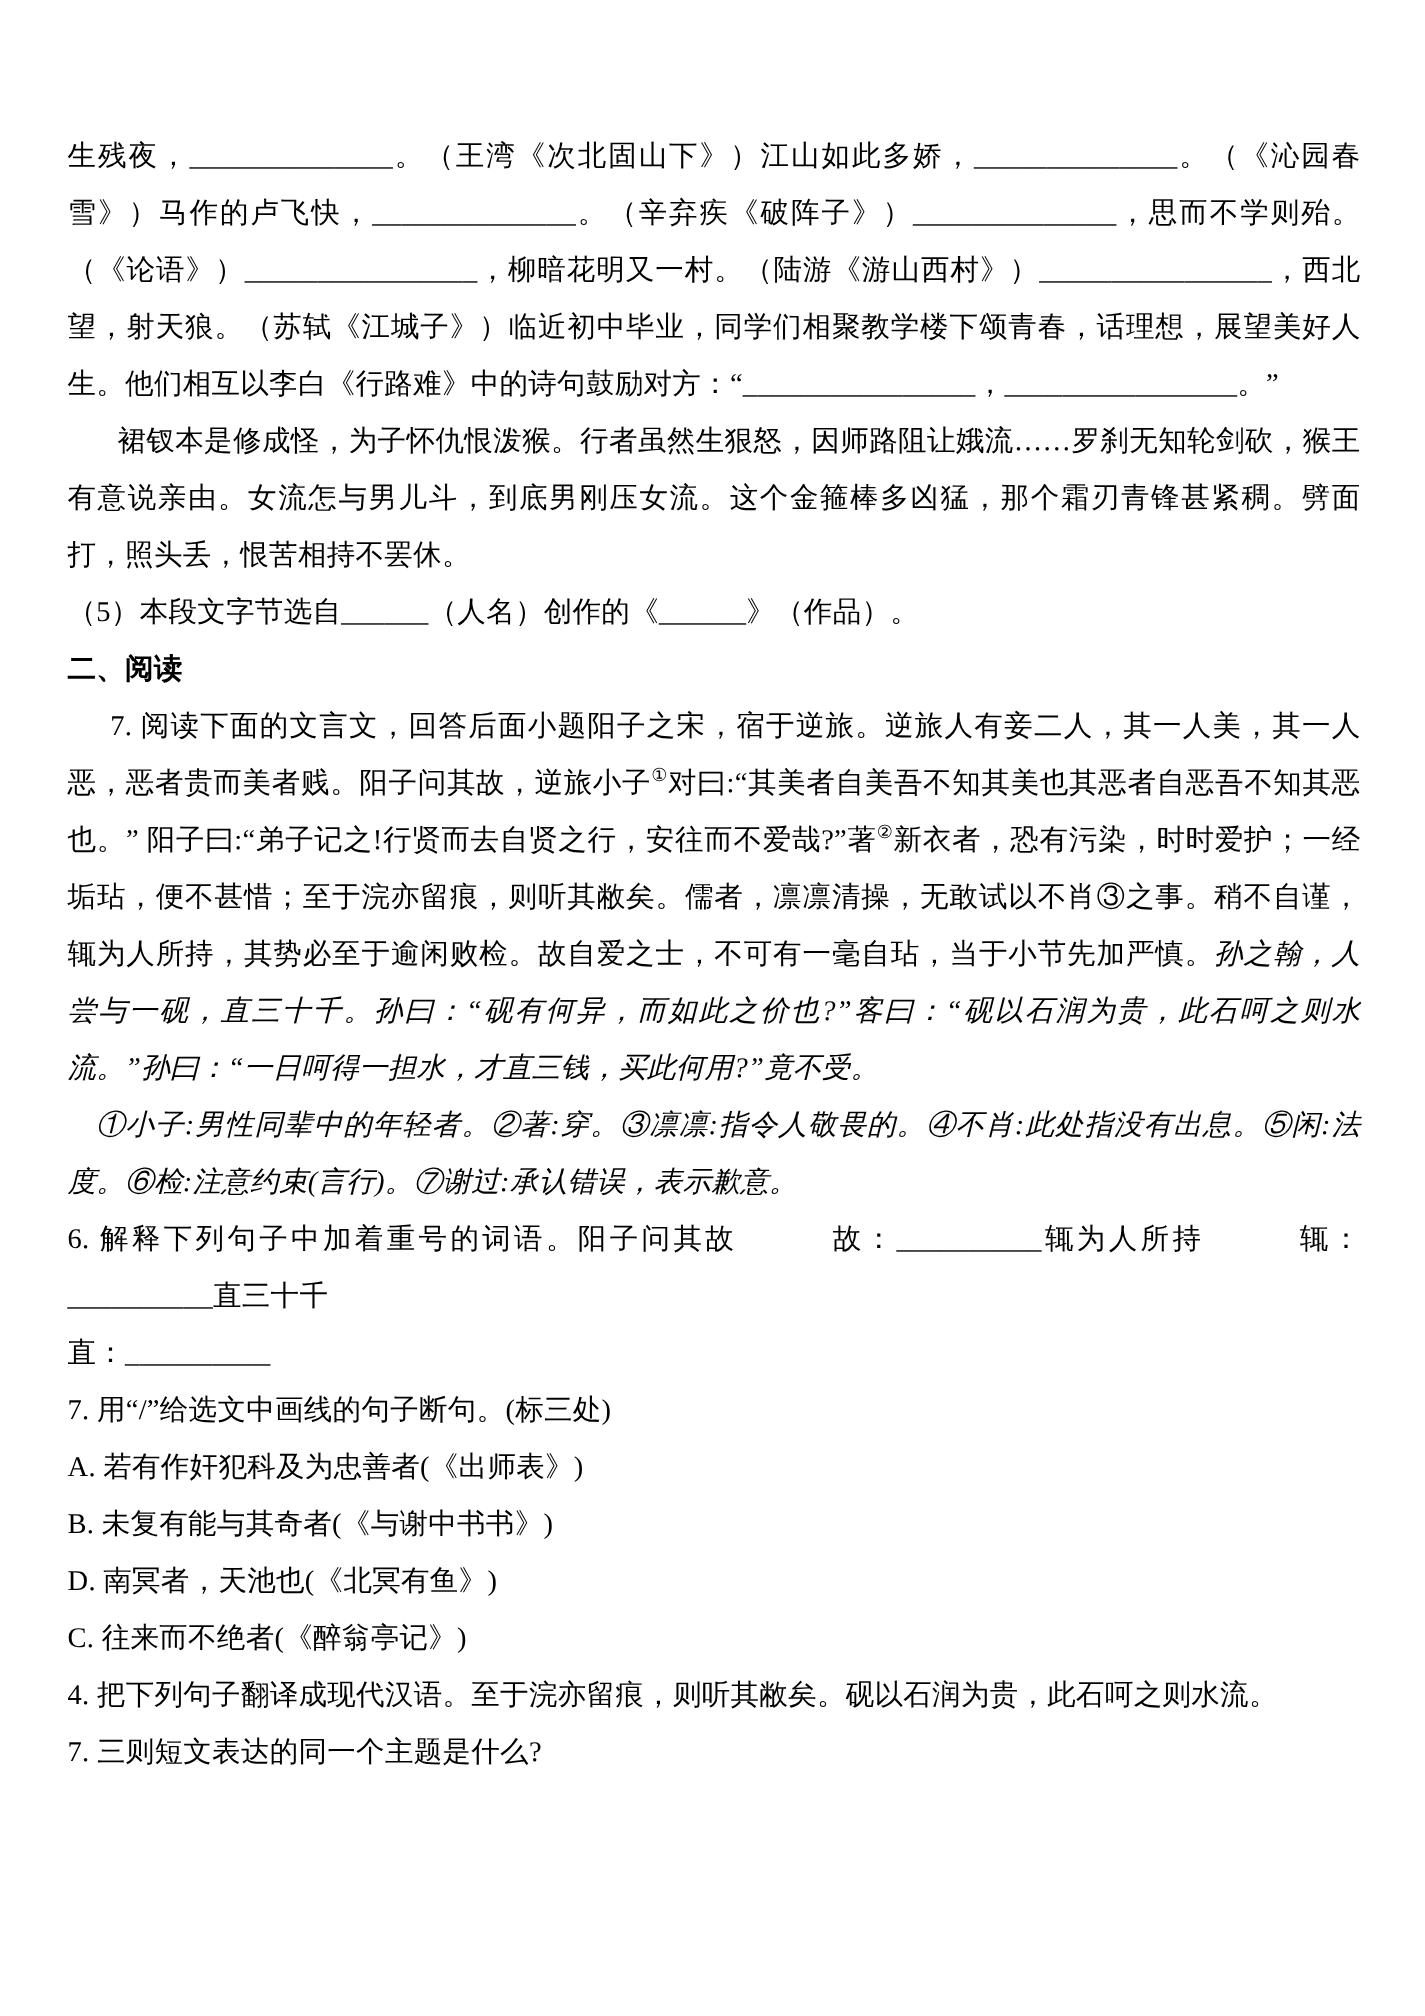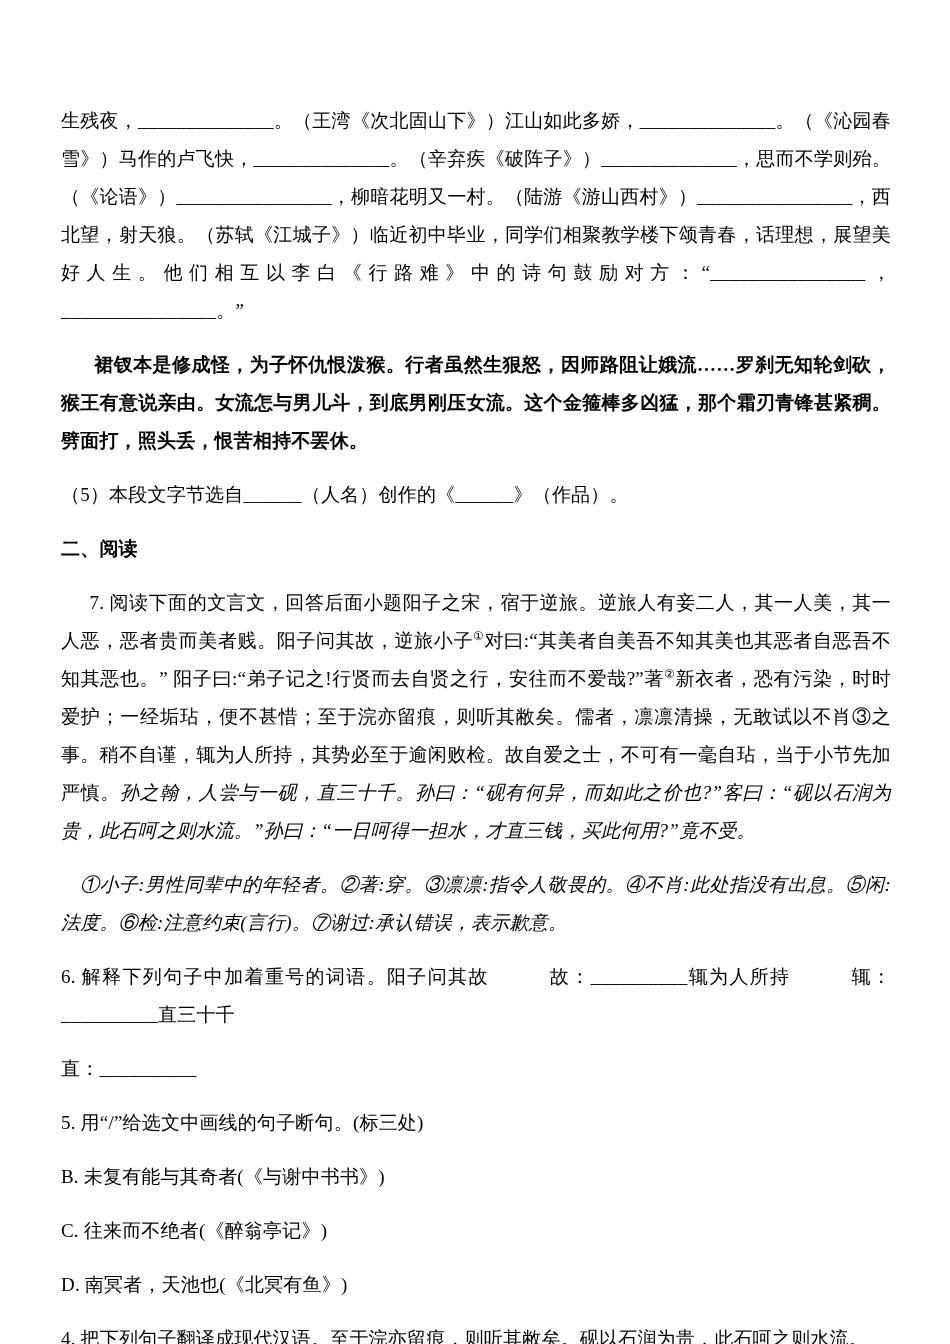--- a/index.html
+++ b/index.html
@@ -15,24 +15,24 @@
   .content {
     position: absolute;
     left: 45px;
     top: 86px;
     width: 862px;
     font-size: 19px;
     line-height: 38px;
     text-align: justify;
     letter-spacing: 0.2px;
   }
-  p.para { margin: 16px; padding: 0; }
+  p.para { margin: 0; padding: 0; }
   .indent-1  { text-indent: 1em; }
   .indent-15 { text-indent: 1.5em; }
-  .indent-2  { text-indent: 1.75em; font-weight: bold; }
+  .indent-2  { text-indent: 1.75em; }
   .bold  { font-weight: bold; }
   .kaiti { font-style: italic; }
   sup.note {
     font-size: 12px;
     line-height: 0;
     vertical-align: super;
   }
 </style>
 </head>
 <body>
@@ -51,30 +51,31 @@
     <p class="para bold">二、阅读</p>
 
     <p class="para indent-15"><span>7. 阅读下面的文言文，回答后面小题阳子之宋，宿于逆旅。逆旅人有妾二人，其一人美，其一人恶，恶者贵而美者贱。阳子问其故，逆旅小子</span><sup class="note">①</sup><span>对曰:“其美者自美吾不知其美也其恶者自恶吾不知其恶也。” 阳子曰:“弟子记之!行贤而去自贤之行，安往而不爱哉?”著</span><sup class="note">②</sup><span>新衣者，恐有污染，时时爱护；一经垢玷，便不甚惜；至于浣亦留痕，则听其敝矣。儒者，凛凛清操，无敢试以不肖③之事。稍不自谨，辄为人所持，其势必至于逾闲败检。故自爱之士，不可有一毫自玷，当于小节先加严慎。</span><span class="kaiti">孙之翰，人尝与一砚，直三十千。孙曰：“砚有何异，而如此之价也?”客曰：“砚以石润为贵，此石呵之则水流。”孙曰：“一日呵得一担水，才直三钱，买此何用?”竟不受。</span></p>
 
     <p class="para indent-1 kaiti">①小子:男性同辈中的年轻者。②著:穿。③凛凛:指令人敬畏的。④不肖:此处指没有出息。⑤闲:法度。⑥检:注意约束(言行)。⑦谢过:承认错误，表示歉意。</p>
 
     <p class="para">6. 解释下列句子中加着重号的词语。阳子问其故　　　故：__________辄为人所持　　　辄：__________直三十千</p>
 
     <p class="para">直：__________</p>
 
-    <p class="para">5. 用“/”给选文中画线的句子断句。(标三处)</p>
+    <p class="para">7. 用“/”给选文中画线的句子断句。(标三处)</p>
 
 
 
+    <p class="para">A. 若有作奸犯科及为忠善者(《出师表》)</p>
 
     <p class="para">B. 未复有能与其奇者(《与谢中书书》)</p>
 
+    <p class="para">D. 南冥者，天池也(《北冥有鱼》)</p>
+
     <p class="para">C. 往来而不绝者(《醉翁亭记》)</p>
-
-    <p class="para">D. 南冥者，天池也(《北冥有鱼》)</p>
 
     <p class="para">4. 把下列句子翻译成现代汉语。至于浣亦留痕，则听其敝矣。砚以石润为贵，此石呵之则水流。</p>
 
     <p class="para">7. 三则短文表达的同一个主题是什么?</p>
 
     <p class="para indent-15"></p>
 
   </div>
 </div>
 

